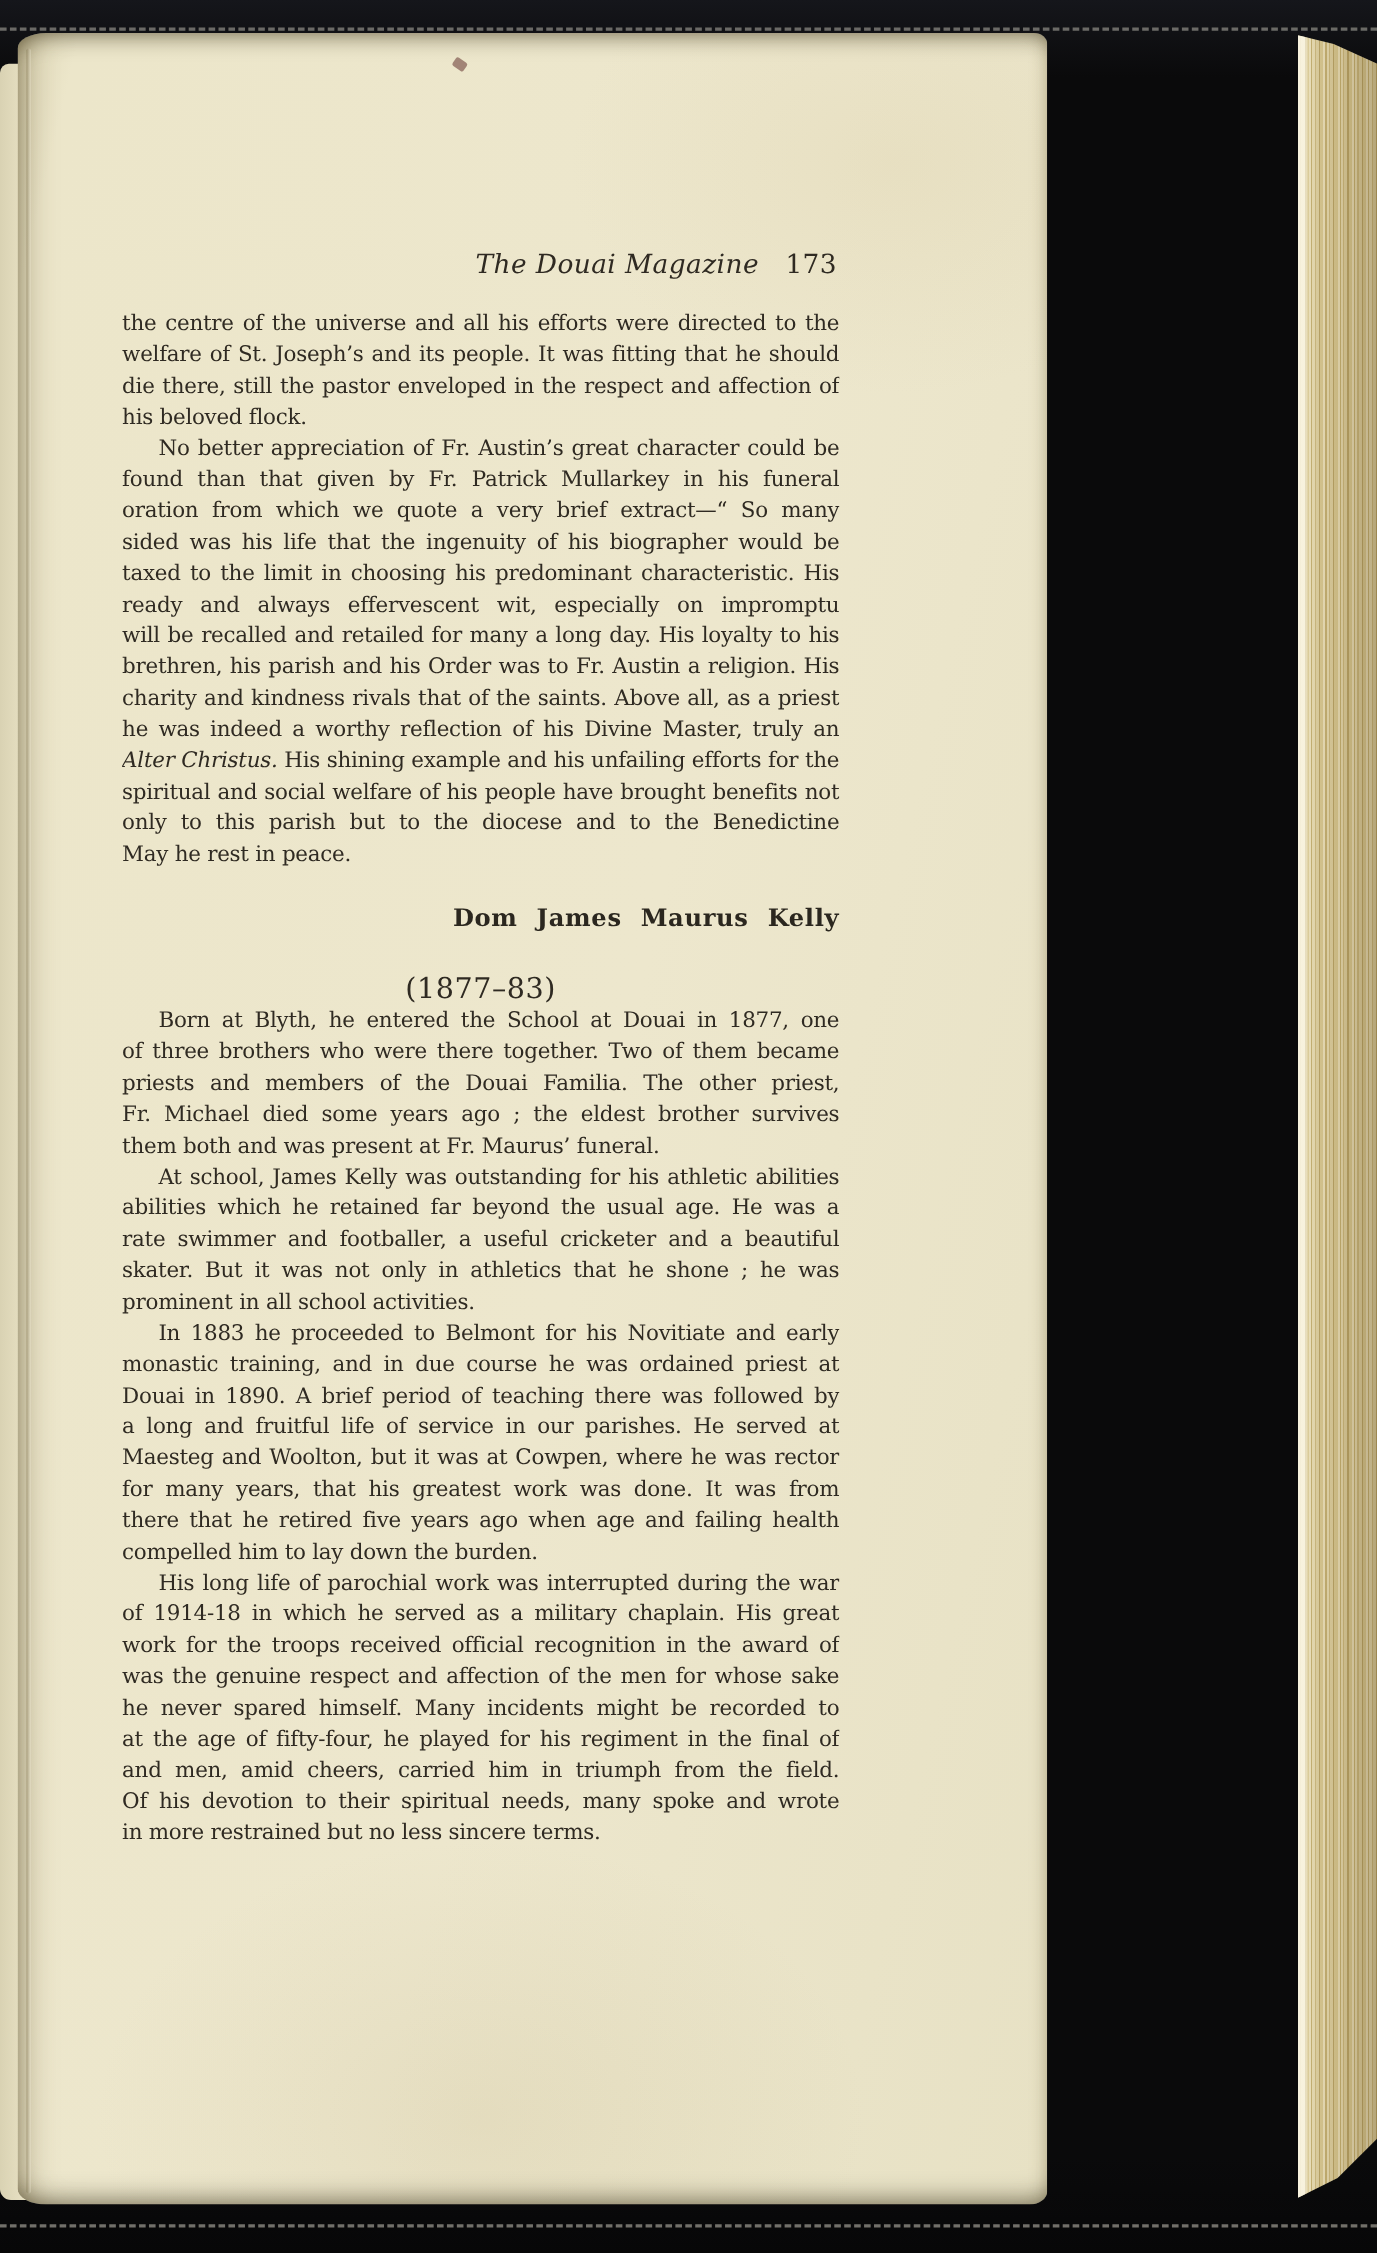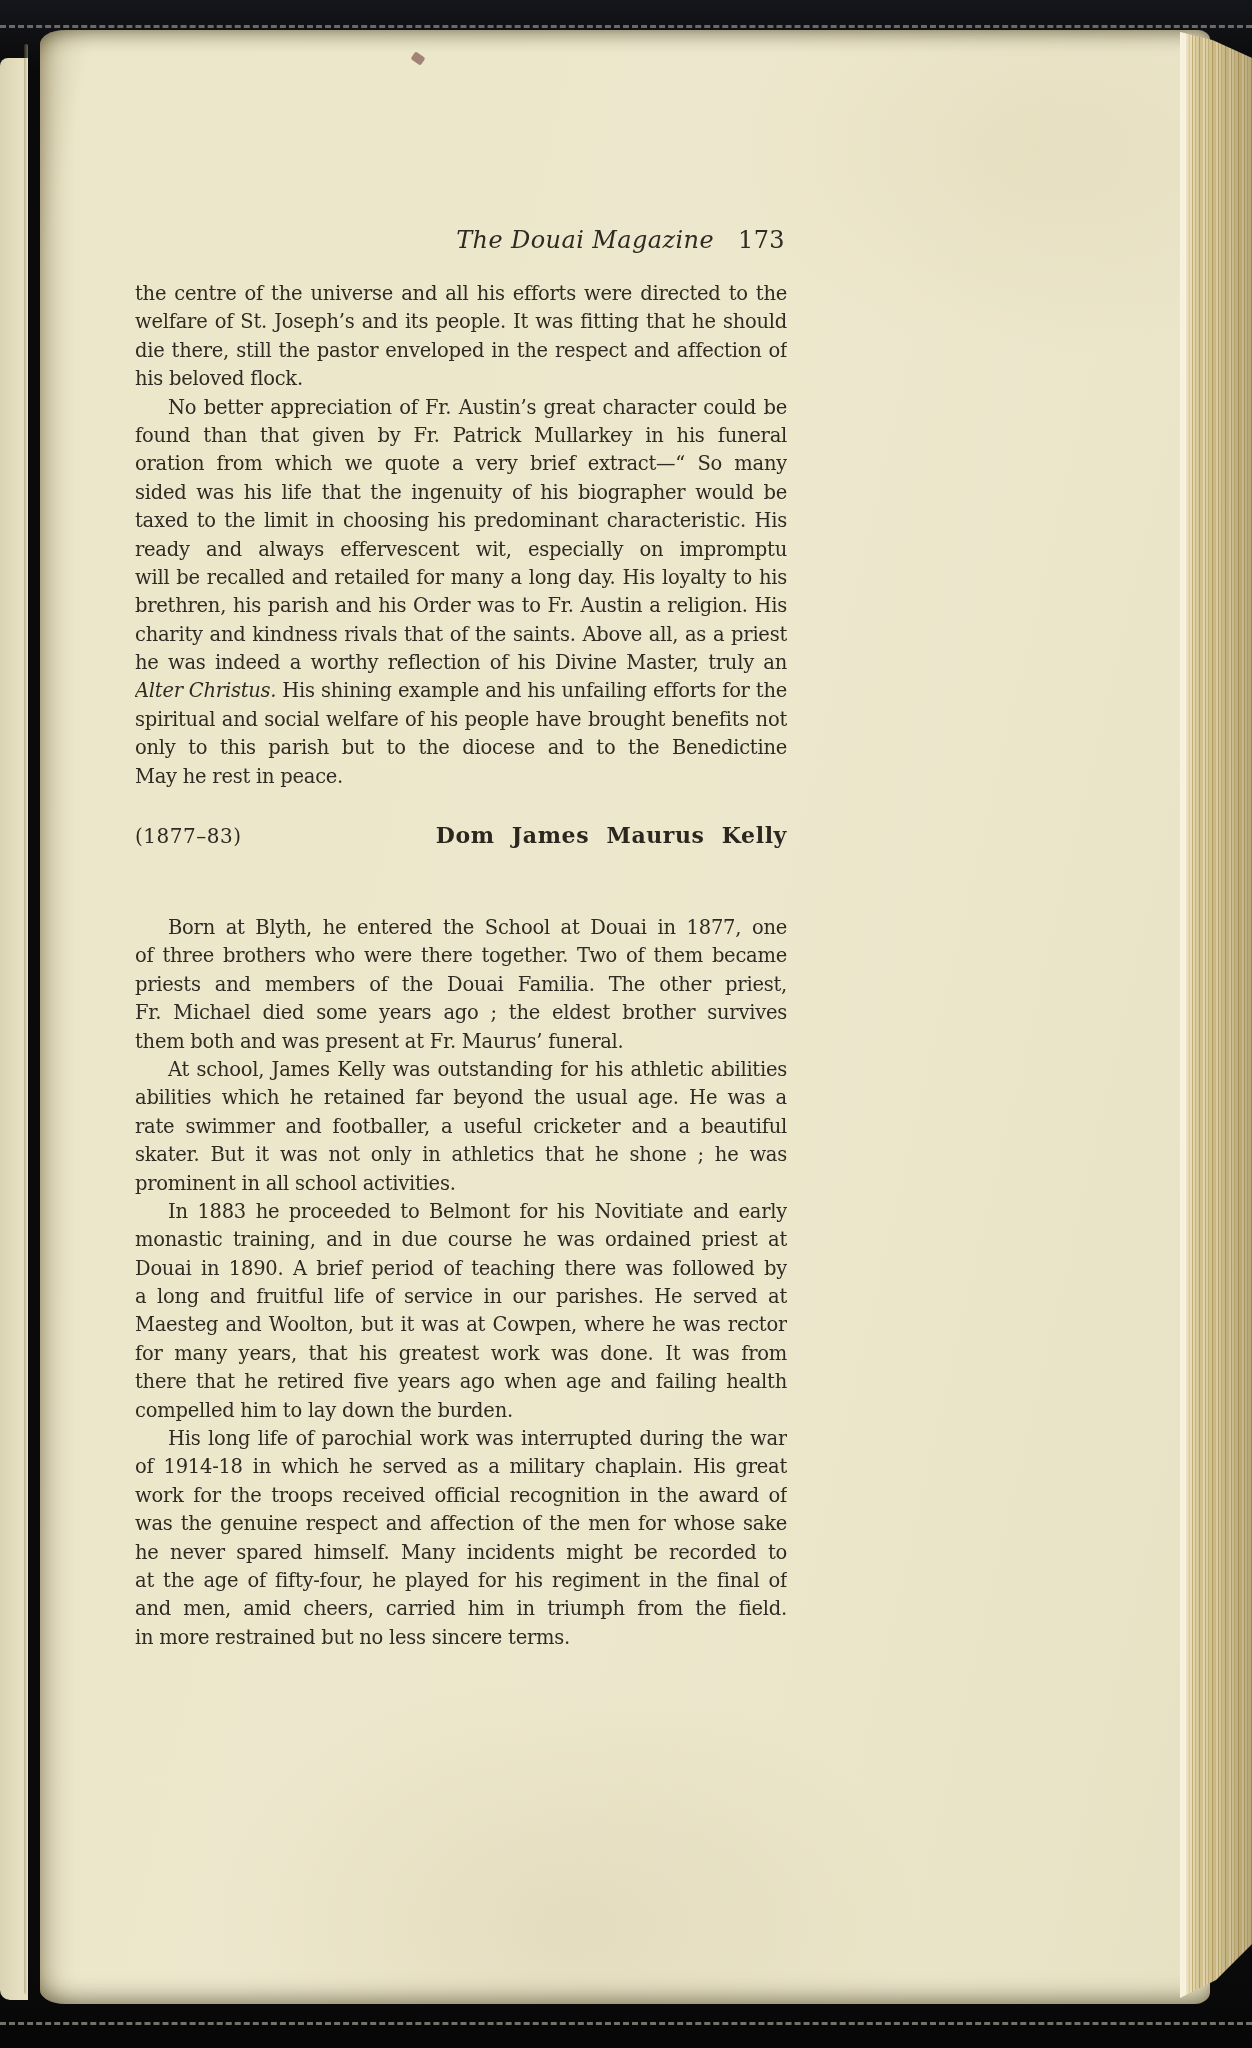--- a/index.html
+++ b/index.html
@@ -13,32 +13,31 @@
   .stitch.top{top:25px;border-top-style:dashed;opacity:.8;}
   .stitch.bottom{top:2022px;opacity:.9;}
   
   .edge-sliver{
     position:absolute;left:0;top:58px;width:28px;height:1942px;
     background:linear-gradient(90deg,#d9d2b3,#e6dfc1 70%);
     border-radius:8px 0 0 10px;
   }
   
   .page{
-    position:absolute;left:16px;top:30px;width:1170px;height:1974px;
+    position:absolute;left:16px;top:30px;width:936px;height:1974px;
     background:
       radial-gradient(420px 300px at 85% 6%, rgba(210,195,150,.20), rgba(0,0,0,0) 70%),
       radial-gradient(500px 360px at 45% 96%, rgba(190,175,130,.18), rgba(0,0,0,0) 70%),
       linear-gradient(103deg,#ded7b8 0px,#ece6ca 55px,#ede7cd 55%,#e7e1c4 100%);
     border-radius:26px 12px 16px 26px / 14px 10px 12px 14px;
     box-shadow:
       inset 20px 0 30px -16px rgba(85,70,30,.5),
       inset 0 16px 20px -14px rgba(45,40,18,.55),
       inset 0 -18px 22px -14px rgba(45,40,18,.5),
       inset -10px 0 16px -10px rgba(120,100,50,.25);
-    margin-left: 24px;
   }
   
   .crease{
     position:absolute;left:24px;top:44px;width:4px;height:1950px;
     background:linear-gradient(90deg,rgba(95,80,40,.45),rgba(250,246,228,.55));
     opacity:.7;border-radius:2px;
   }
   
   .fore-edge{
     position:absolute;right:0;top:0;width:72px;height:2048px;
@@ -67,22 +66,22 @@
     letter-spacing:-.25px;
     text-align:justify;text-align-last:justify;-moz-text-align-last:justify;
   }
   .tline.last{text-align-last:left;-moz-text-align-last:left;}
   .tline.indent{text-indent:33px;}
   .section-heading{
     position:absolute;left:95px;top:792px;width:652px;text-align:right;
     font-weight:bold;font-size:22px;color:#2b271f;word-spacing:9px;letter-spacing:.6px;
   }
   .section-dates{
-    position:absolute;left:95px;top:794px;width:652px;text-align:left;
-    font-size:20px;color:#2f2a22;letter-spacing:.5px;
+    position:absolute;left:95px;top:854px;width:652px;text-align:center;
+    font-size:26px;color:#2f2a22;letter-spacing:.5px;
   }
 </style>
 </head>
 <body>
 
 <div class="scene">
 
   <div class="stitch top"></div>
   <div class="stitch bottom"></div>
 
@@ -149,20 +148,21 @@
           <div class="tline last">compelled him to lay down the burden.</div>
         </div>
         <div class="para">
           <div class="tline indent">His long life of parochial work was interrupted during the war</div>
           <div class="tline">of 1914-18 in which he served as a military chaplain.  His great</div>
           <div class="tline">work for the troops received official recognition in the award of</div>
           <div class="tline">was the genuine respect and affection of the men for whose sake</div>
           <div class="tline">he never spared himself.  Many incidents might be recorded to</div>
           <div class="tline">at the age of fifty-four, he played for his regiment in the final of</div>
           <div class="tline">and men, amid cheers, carried him in triumph from the field.</div>
+          <div class="tline">Of his devotion to their spiritual needs, many spoke and wrote</div>
           <div class="tline last">in more restrained but no less sincere terms.</div>
         </div>
       </div>
 
   </div>
 
   <div class="crease"></div>
   <div class="fore-edge"></div>
   <div class="speck"></div>
 

